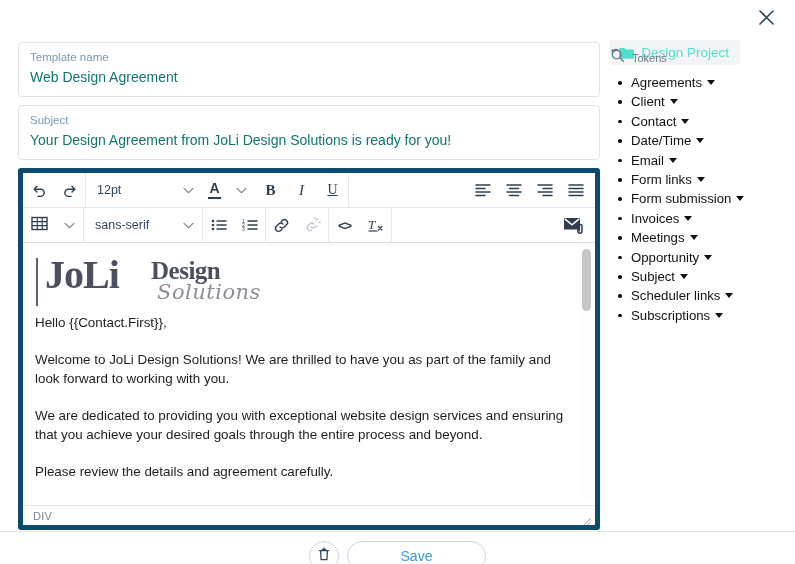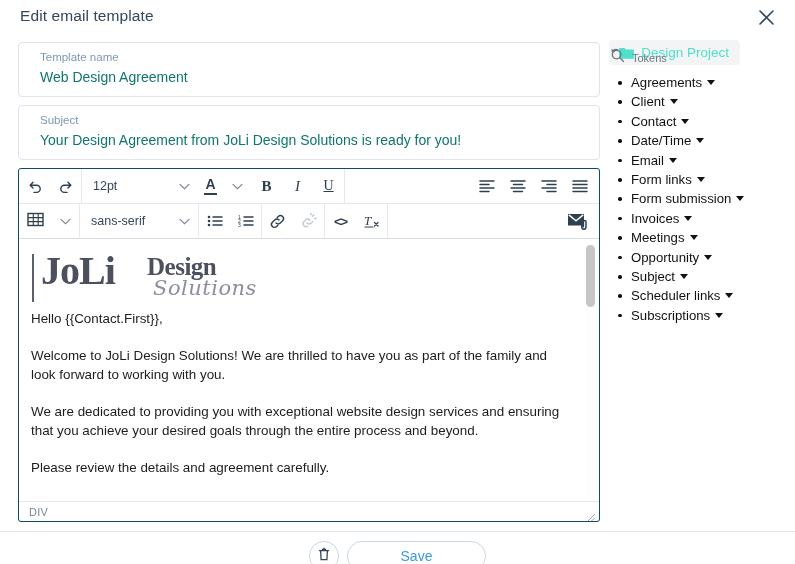--- a/index.html
+++ b/index.html
@@ -33,29 +33,29 @@
   .close-btn {
     position: absolute; right: 17px; top: 5px;
     width: 24px; height: 24px; display: flex;
     align-items: center; justify-content: center; cursor: pointer;
   }
 
   
   .left-col { position: absolute; left: 18px; top: 42px; width: 582px; }
   .field {
     border: 1px solid #dfe3eb; border-radius: 4px;
-    background: #fff; padding: 7px 11px 8px 21px;
+    background: #fff; padding: 7px 11px 8px 11px;
     margin-bottom: 8px;
   }
   .field .flabel { font-size: 11.5px; color: #7c98b6; line-height: 15px; }
   .field .fvalue { font-size: 14px; color: #0f766e; line-height: 21px; padding-top: 2px; }
 
   
   .editor {
-    border: 1px solid #0c4a6e; border-radius: 3px; overflow: hidden;
+    border: 5px solid #0c4a6e; border-radius: 3px; overflow: hidden;
     background: #0369a1;
   }
   .tb-row {
     display: flex; align-items: center; height: 35px;
     border-bottom: 1px solid #e3e6ea; background: #fff;
   }
   .tb-row:nth-child(2) { border-bottom: 1px solid #d8dde3; }
   .tb-group { display: flex; align-items: center; height: 35px; }
   .tb-sep { width: 1px; height: 35px; background: #e7e9ed; }
   .tb-btn {
@@ -156,21 +156,20 @@
     border-left: 4px solid transparent; border-right: 4px solid transparent;
     border-top: 5px solid #111; vertical-align: 2px;
   }
 </style>
 </head>
 <body>
 
 <div class="app">
 
   <div class="header">
-    <div class="page-title">Edit email template</div>
 
     <div class="project-badge">
       <span>
         <svg class="folder-ic" viewBox="0 0 16 13">
             <path fill="#4fe0ca" d="M0.8 1.2h5l1.4 1.6h8a.8.8 0 0 1 .8.8v8.2a.8.8 0 0 1-.8.8H.8a.8.8 0 0 1-.8-.8V2a.8.8 0 0 1 .8-.8z"></path>
           </svg>
       </span>
       <span class="label">Design Project</span>
     </div>
 

